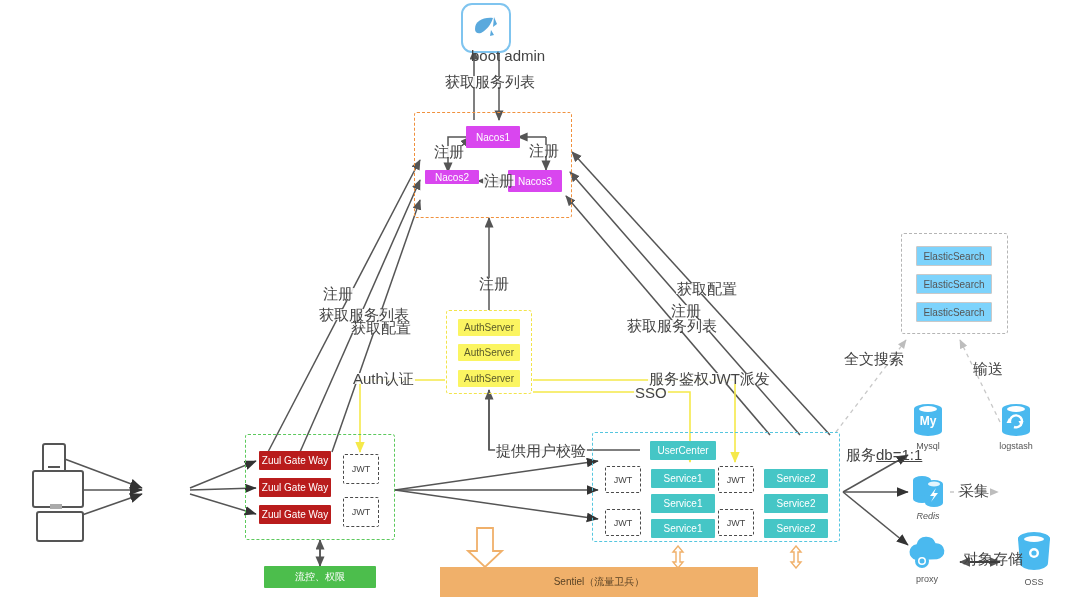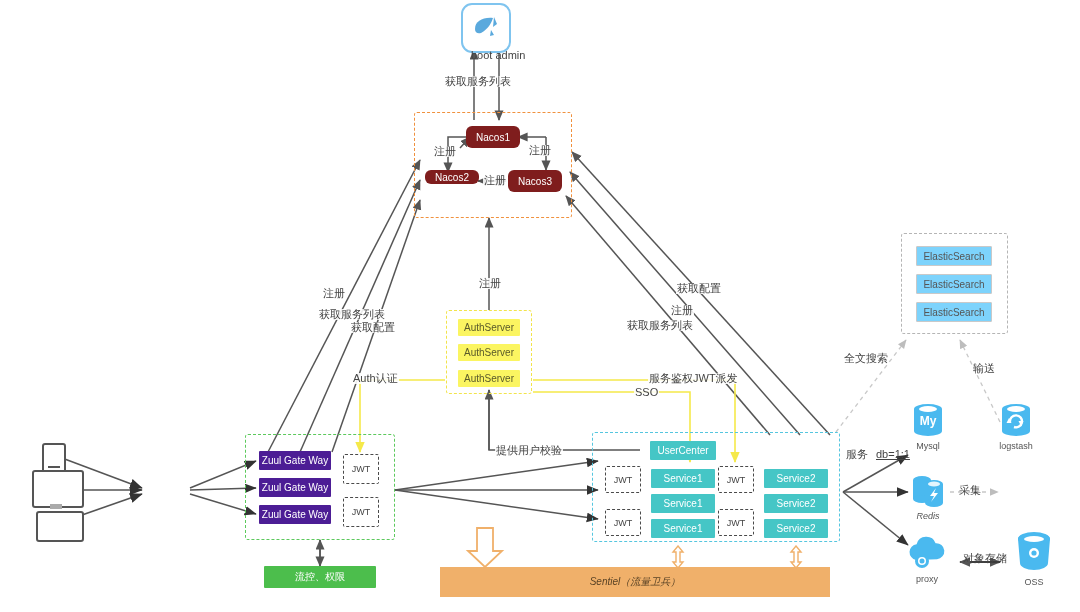--- a/index.html
+++ b/index.html
@@ -1,35 +1,35 @@
 <!DOCTYPE html>
 <html><head>
 <meta charset="utf-8">
 <style>
   html,body{margin:0;padding:0;background:#ffffff;}
   body{width:1080px;height:612px;font-family:"Liberation Sans","DejaVu Sans",sans-serif;overflow:hidden;}
   #canvas{position:relative;width:1080px;height:612px;background:#fff;}
   #wires{position:absolute;left:0;top:0;width:1080px;height:612px;pointer-events:none;}
-  .lbl{position:absolute;color:#444;font-size:11px;line-height:11px;white-space:nowrap;background:rgba(255,255,255,0.88);padding:0 1px;}
+  .lbl{position:absolute;color:#444;font-size:15px;line-height:11px;white-space:nowrap;background:rgba(255,255,255,0.88);padding:0 1px;}
   .lbl.plain{background:transparent;}
 
   
   .grp{position:absolute;box-sizing:border-box;border-style:dashed;border-width:1.6px;border-radius:3px;background:transparent;}
   .grp-nacos{border-color:#f0913e;}
   .grp-auth{border-color:#f2e44a;}
   .grp-zuul{border-color:#5cc95c;}
   .grp-svc{border-color:#55c6df;}
   .grp-es{border-color:#b5b5b5;}
 
   
   .bx{position:absolute;box-sizing:border-box;display:flex;align-items:center;justify-content:center;
       font-size:10px;color:#fff;border-radius:1px;}
-  .bx-nacos{background:#7f1d1d;border-radius:6px;}
+  .bx-nacos{background:#d946ef;}
   .bx-auth{background:#fbf561;color:#5a5a2a;}
-  .bx-zuul{background:#4c1d95;}
+  .bx-zuul{background:#b91c1c;}
   .bx-svc{background:#45c6c6;}
   .bx-es{background:#7dd3fc;color:#555;border:1px solid #c9c9c9;}
   .bx-sentinel{background:#f0b06a;color:#5a4325;font-size:10px;}
   .bx-flow{background:#4cbe4c;color:#fff;font-size:10px;}
 
   .jwt{position:absolute;box-sizing:border-box;border:1.6px dashed #4a4a4a;display:flex;align-items:center;
        justify-content:center;font-size:9px;color:#444;border-radius:2px;background:#fff;}
 
   .iconwrap{position:absolute;display:flex;flex-direction:column;align-items:center;}
   .iconcap{font-size:9px;color:#555;margin-top:2px;white-space:nowrap;}
@@ -256,21 +256,21 @@
       <path d="M6,8 a16,7 0 0,1 32,0 L36,32 a14,7 0 0,1 -28,0 Z" fill="#4ab9ef"></path>
       <ellipse cx="22" cy="8" rx="16" ry="6" fill="#4ab9ef"></ellipse>
       <ellipse cx="22" cy="8" rx="10" ry="3" fill="#fff"></ellipse>
       <circle cx="22" cy="22" r="5" fill="#fff"></circle>
       <circle cx="22" cy="22" r="2.6" fill="#4ab9ef"></circle>
     </svg>
     <div class="iconcap">OSS</div>
   </div>
   <div class="lbl plain" style="left:962px;top:553px;">对象存储</div>
 
-  <div class="bx bx-sentinel" style="left:440px;top:567px;width:390px;height:30px;border-radius:0;font-style:italic;">Sentiel（流量卫兵）</div>
+  <div class="bx bx-sentinel" style="left:440px;top:567px;width:318px;height:30px;border-radius:0;">Sentiel（流量卫兵）</div>
 
   <svg class="bigarrow" style="left:465px;top:527px;" width="40" height="42" viewBox="0 0 40 42">
     <path d="M12,1 L28,1 L28,24 L37,24 L20,40 L3,24 L12,24 Z" fill="#fff" stroke="#f0b06a" stroke-width="1.8"></path>
   </svg>
 
   <svg class="bigarrow" style="left:670px;top:545px;" width="16" height="24" viewBox="0 0 16 24">
     <path d="M8,1 L13,7 L10,7 L10,17 L13,17 L8,23 L3,17 L6,17 L6,7 L3,7 Z" fill="#fff" stroke="#f0b06a" stroke-width="1.4"></path>
   </svg>
   <svg class="bigarrow" style="left:788px;top:545px;" width="16" height="24" viewBox="0 0 16 24">
     <path d="M8,1 L13,7 L10,7 L10,17 L13,17 L8,23 L3,17 L6,17 L6,7 L3,7 Z" fill="#fff" stroke="#f0b06a" stroke-width="1.4"></path>

